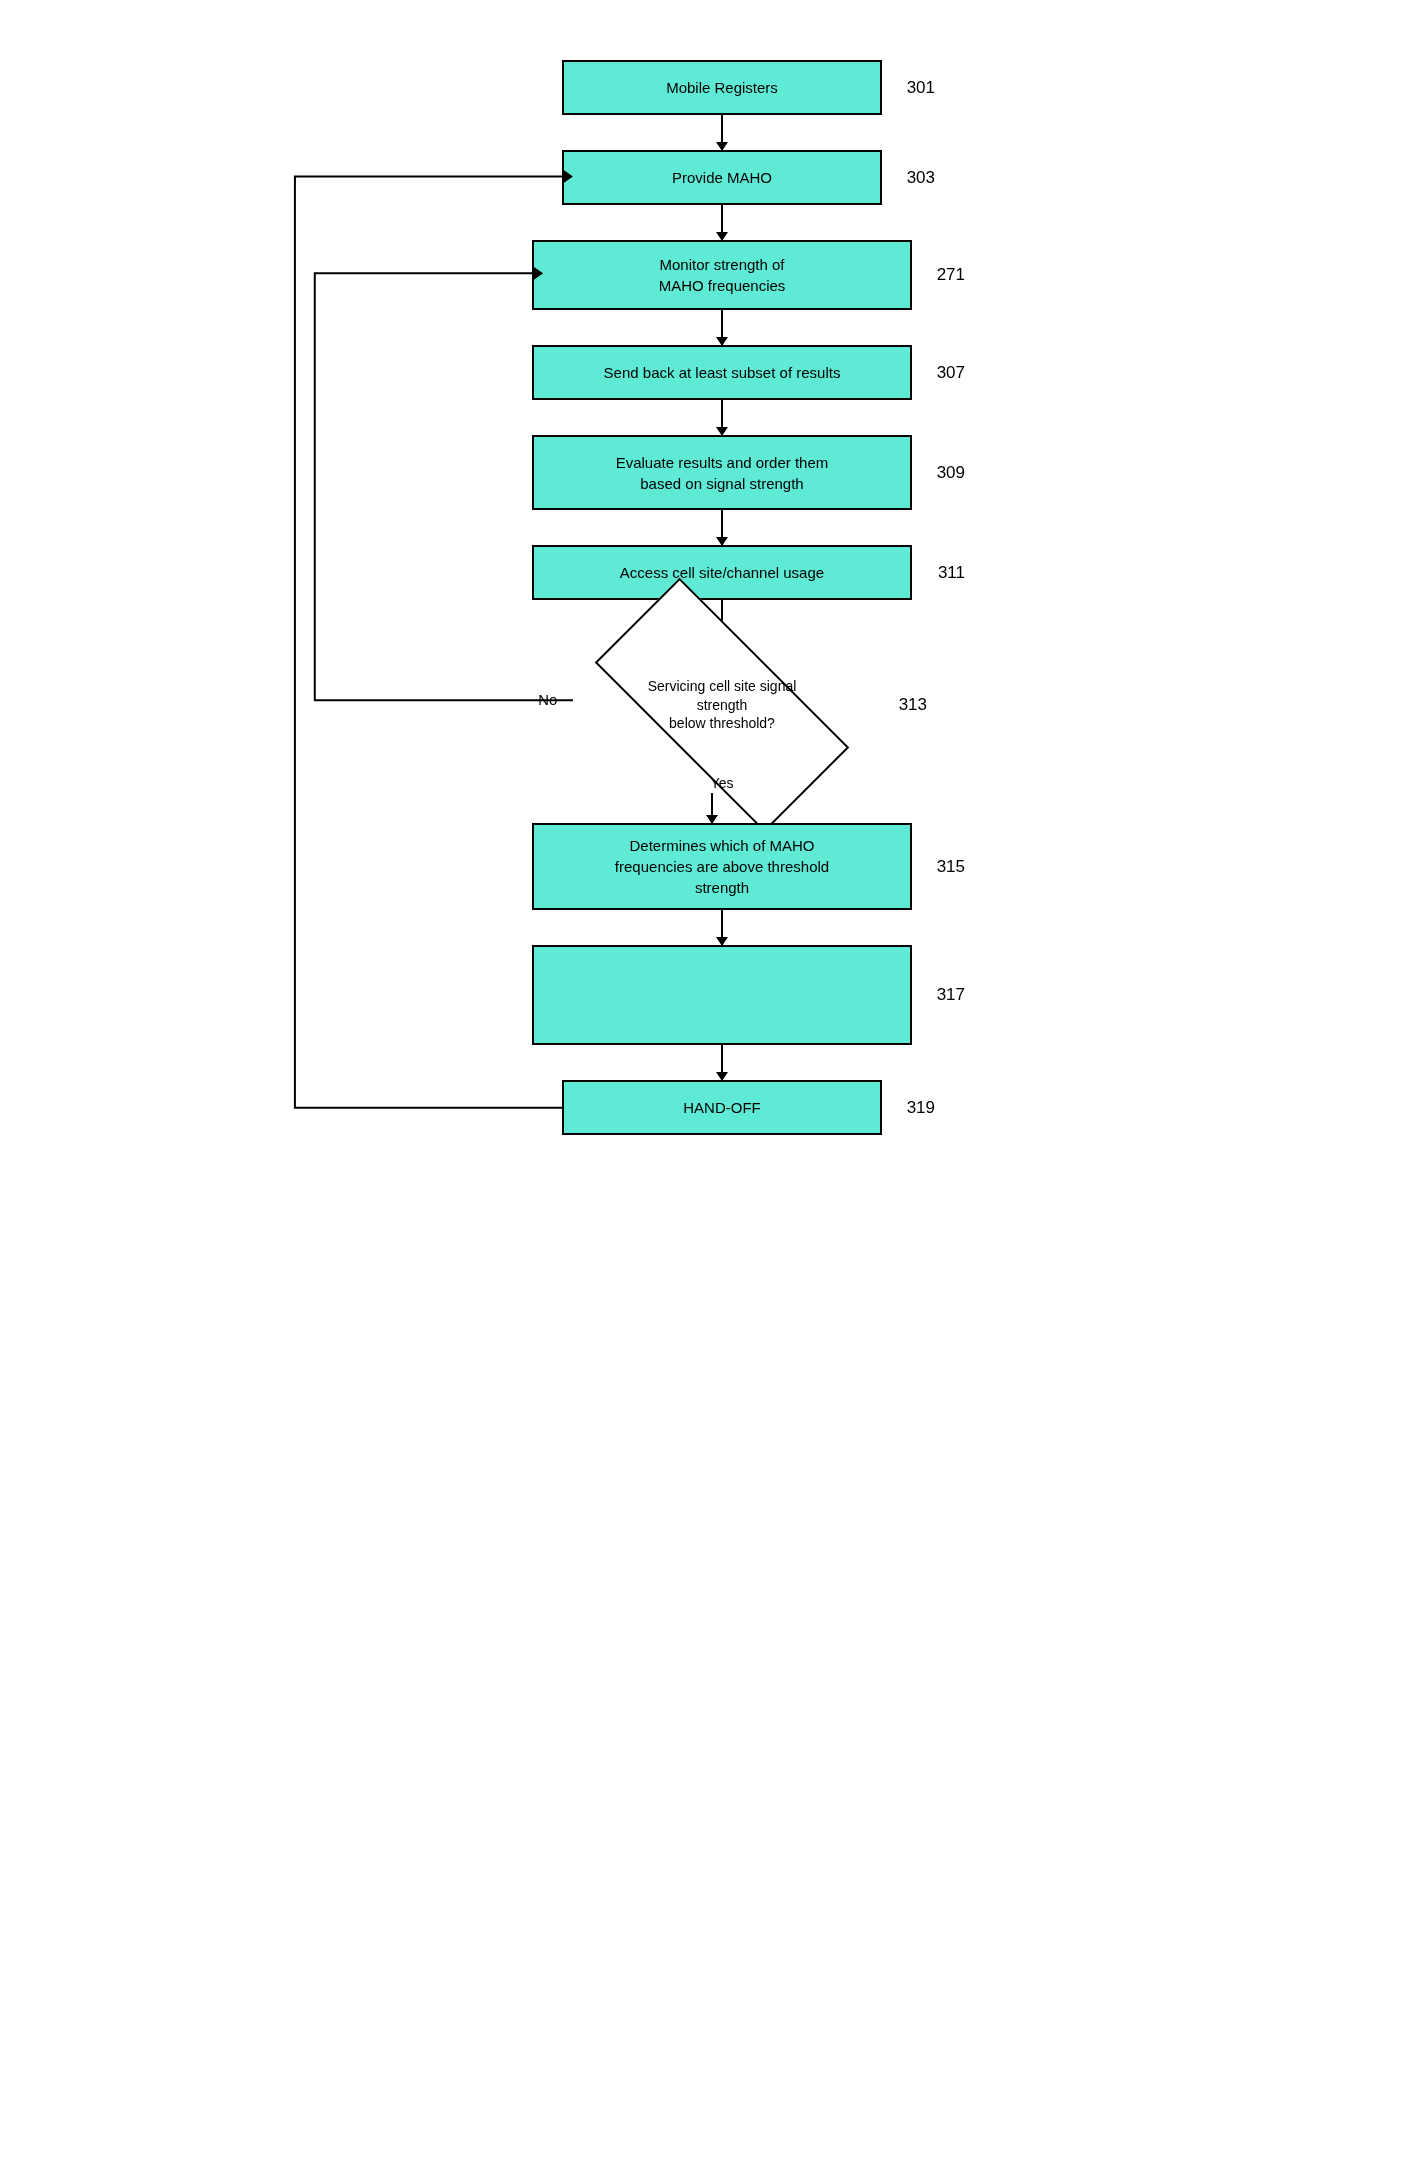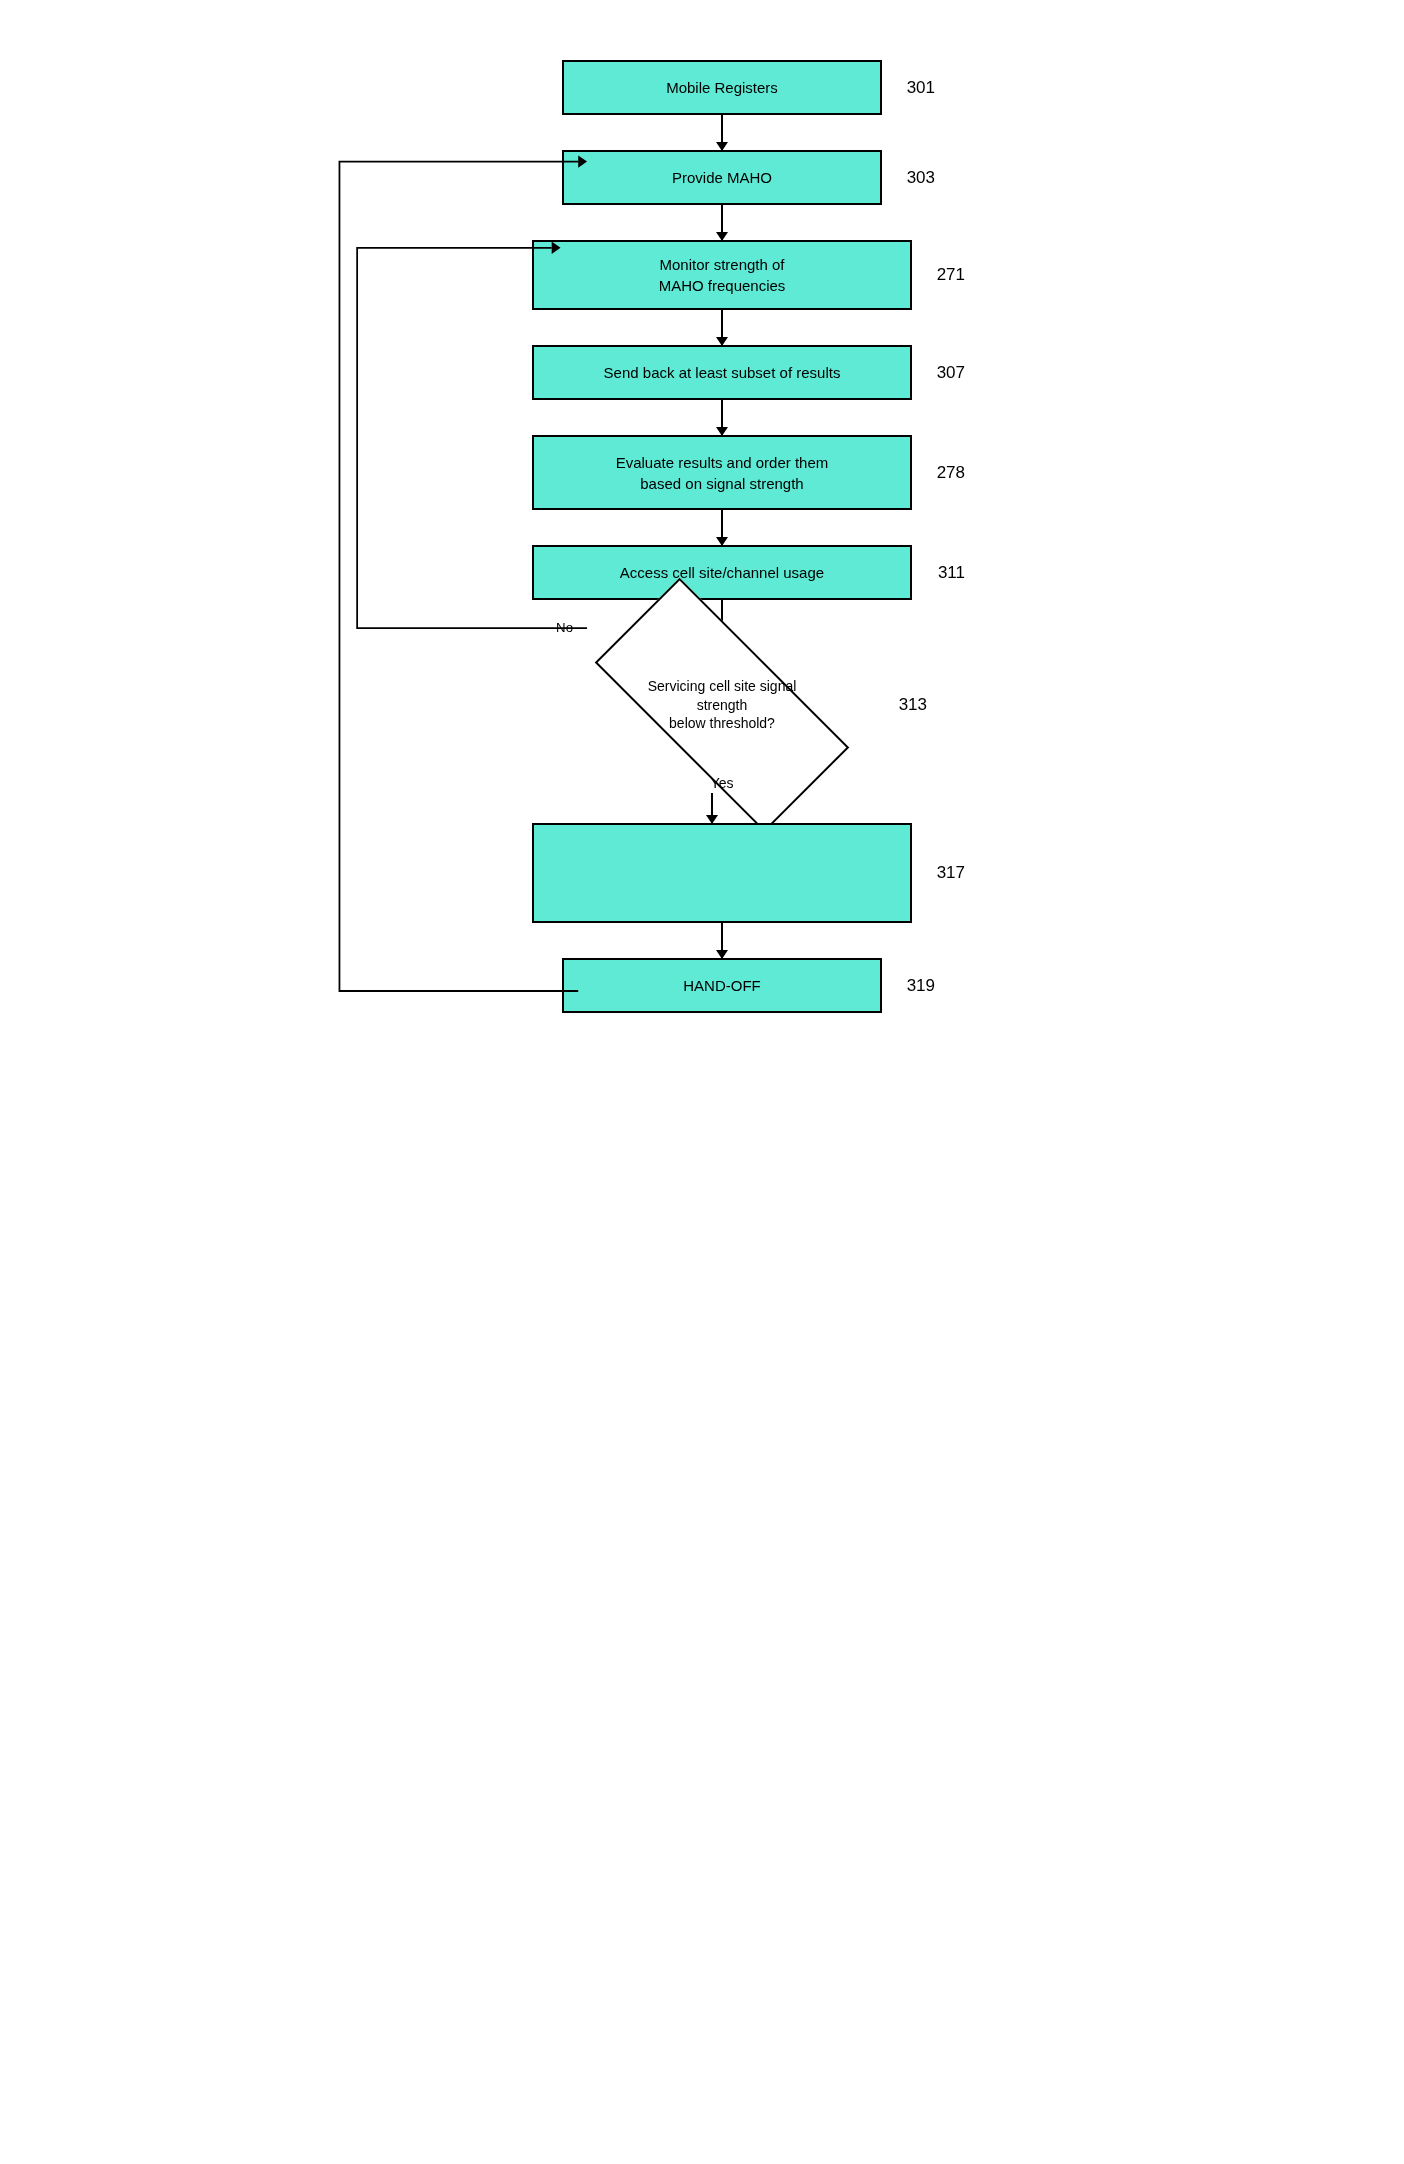--- a/index.html
+++ b/index.html
@@ -168,21 +168,21 @@
       <div class="box box-wider" id="node307">
         <span>Send back at least subset of results</span>
         <span class="step-num" style="right:-55px; font-size:17px;text-align:right;">307</span>
       </div>
       <div class="arrow-segment with-head" style="height:35px;"></div>
     </div>
 
     <div class="flow-item">
       <div class="box box-wider" id="node309" style="min-height:75px;">
         <span>Evaluate results and order them<br>based on signal strength</span>
-        <span class="step-num" style="right:-55px; font-size:17px;">278</span>
+        <span class="step-num" style="right:-55px; font-size:17px;">309</span>
       </div>
       <div class="arrow-segment with-head" style="height:35px;"></div>
     </div>
 
     <div class="flow-item">
       <div class="box box-wider" id="node311">
         <span>Access cell site/channel usage</span>
         <span class="step-num" style="right:-55px; font-size:17px;">311</span>
       </div>
       <div class="arrow-segment with-head" style="height:35px;"></div>
@@ -196,20 +196,27 @@
         </div>
         <span style="position:absolute; right:-55px; top:50%; transform:translateY(-50%); font-size:17px;">313</span>
       </div>
 
       <div style="position:relative; display:flex; flex-direction:column; align-items:flex-start;">
         <span style="font-size:14px; margin-bottom:2px;">Yes</span>
         <div class="arrow-segment with-head" style="height:30px;"></div>
       </div>
     </div>
 
+    <div class="flow-item">
+      <div class="box box-wider" id="node315" style="min-height:80px;">
+        <span>Determines which of MAHO<br>frequencies are above threshold<br>strength</span>
+        <span class="step-num" style="right:-55px; font-size:17px;">315</span>
+      </div>
+      <div class="arrow-segment with-head" style="height:35px;"></div>
+    </div>
 
     <div class="flow-item">
       <div class="box box-wider" id="node317" style="min-height:100px;">
         <span class="step-num" style="right:-55px; font-size:17px;">317</span>
       </div>
       <div class="arrow-segment with-head" style="height:35px;"></div>
     </div>
 
     <div class="flow-item">
       <div class="box box-wide" id="node319">

